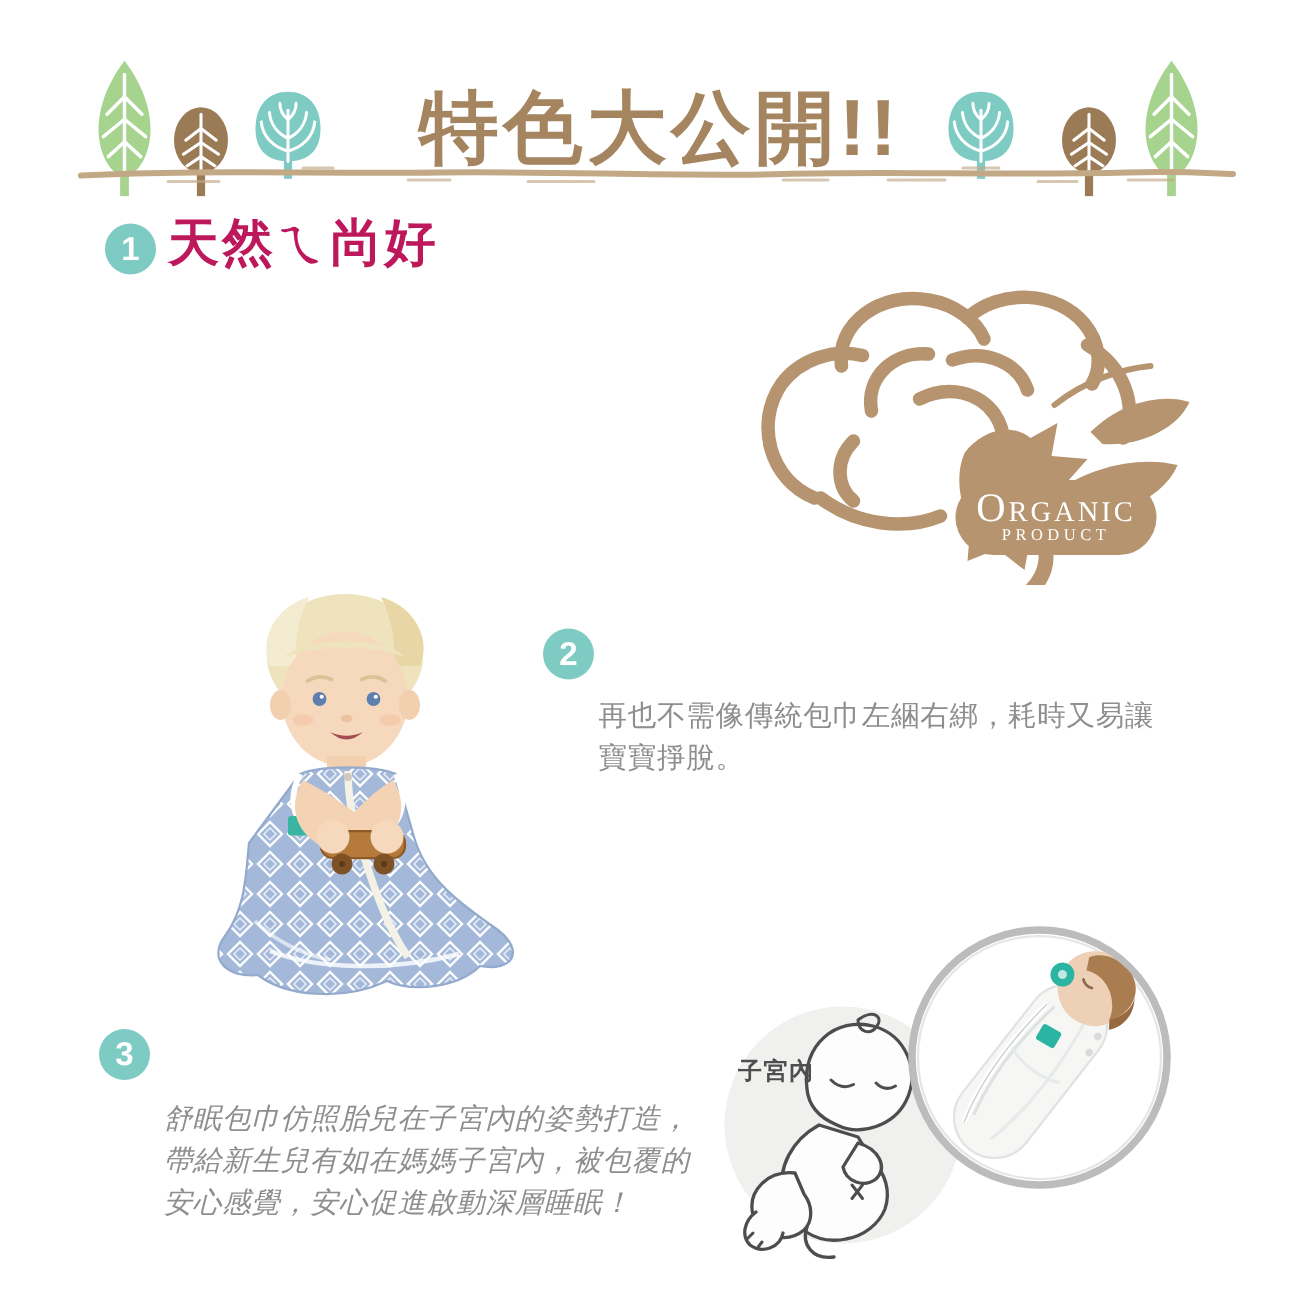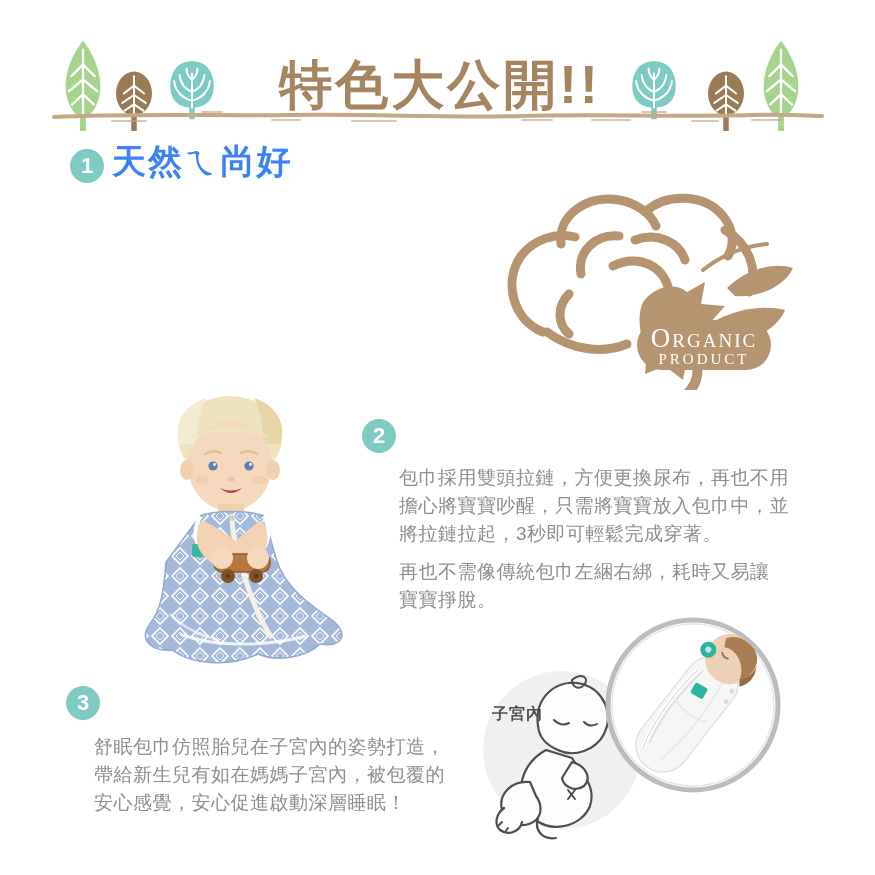--- a/index.html
+++ b/index.html
@@ -6,30 +6,30 @@
   .page{position:relative;width:875px;height:875px;background:#fff;overflow:hidden;
         font-family:"Liberation Sans","DejaVu Sans",sans-serif;}
   .abs{position:absolute;}
   
   .page-title{left:230px;top:50px;width:420px;text-align:center;
     font-size:53px;font-weight:700;color:#a5855f;letter-spacing:3px;}
   .t-green{color:#a6d38e}.t-brown{color:#9b7b56}.t-teal{color:#7ecbc4}
   
   .num-badge{width:34px;height:34px;border-radius:50%;background:#7ecbc4;color:#fff;
     font-size:22px;font-weight:700;display:flex;align-items:center;justify-content:center;}
-  .sec-title{font-size:34px;font-weight:700;color:#3b82f6;letter-spacing:2px;white-space:nowrap;}
+  .sec-title{font-size:34px;font-weight:700;color:#be185d;letter-spacing:2px;white-space:nowrap;}
   .para{font-size:19px;line-height:28px;letter-spacing:.5px;color:#8e8e8e;
     white-space:pre-line;margin:0 0 10px 0;}
   
   .organic-badge{background:#b6946f;border-radius:26px;color:#fff;text-align:center;
     font-family:"Liberation Serif","DejaVu Serif",serif;padding-top:4px;box-sizing:border-box;}
   .ob-line{display:block;line-height:1.05;letter-spacing:2px;font-family:Liberation Serif, serif;}
   .ob-1{font-size:19px;}
   .ob-1::first-letter{font-size:27px;}
-  .ob-2{font-size:15px;letter-spacing:3px;}
+  .ob-2{font-size:11px;letter-spacing:3px;}
   
   .womb-label{font-size:16px;font-weight:700;color:#4e4e4e;letter-spacing:1px;}
 </style>
 </head>
 <body>
 
 <div class="page">
 
   <svg width="0" height="0" style="position:absolute" aria-hidden="true">
     <defs>
@@ -202,31 +202,28 @@
       <circle cx="148" cy="172" r="11" fill="#f6d8bd"></circle>
 
       <path d="M70,248 C100,260 150,262 196,250" stroke="#fff" stroke-width="3" fill="none" opacity="0.8"></path>
       <path d="M60,228 C72,240 90,250 110,254" stroke="#fff" stroke-width="2.5" fill="none" opacity="0.6"></path>
     </svg>
   </figure>
 
   <section class="abs" style="left:0;top:417px;width:875px;height:215px;">
     <div class="abs num-badge" style="left:362px;top:2px">2</div>
     <div class="abs" style="left:399px;top:47px;width:445px;">
-      <p class="para">包巾採用雙頭拉鏈，方便更換尿布，再也不用
-擔心將寶寶吵醒，只需將寶寶放入包巾中，並
-將拉鏈拉起，3秒即可輕鬆完成穿著。</p>
       <p class="para">再也不需像傳統包巾左綑右綁，耗時又易讓
 寶寶掙脫。</p>
     </div>
   </section>
 
   <section class="abs" style="left:0;top:683px;width:875px;height:190px;">
     <div class="abs num-badge" style="left:66px;top:3px">3</div>
-    <div class="abs" style="left:94px;top:50px;width:430px;">
+    <div class="abs" style="left:109px;top:50px;width:430px;font-style:italic;">
       <p class="para">舒眠包巾仿照胎兒在子宮內的姿勢打造，
 帶給新生兒有如在媽媽子宮內，被包覆的
 安心感覺，安心促進啟動深層睡眠！</p>
     </div>
   </section>
 
   <figure class="abs" style="left:476px;top:662px;width:172px;height:182px;margin:0">
     <svg width="172" height="182" viewBox="0 0 172 182">
       <circle cx="86" cy="88" r="79" fill="#f0f0ee"></circle>
       <g stroke="#4d4d4d" stroke-width="2.2" fill="#fdfdfd" stroke-linecap="round" stroke-linejoin="round">

